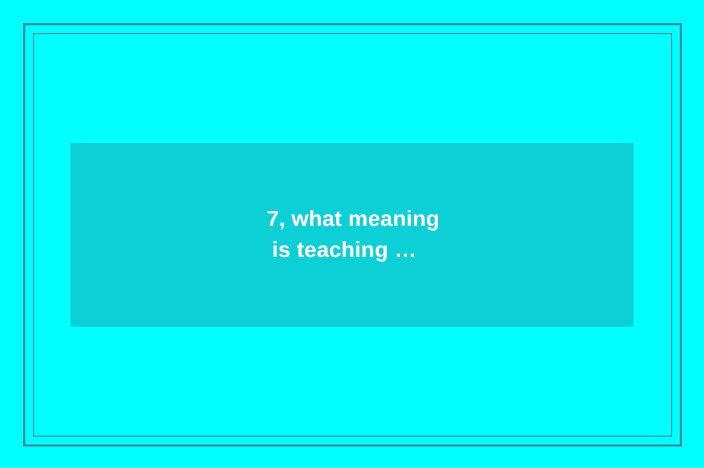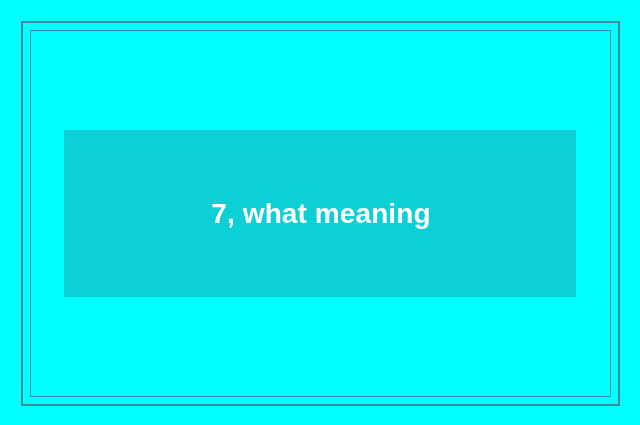--- a/index.html
+++ b/index.html
@@ -54,21 +54,21 @@
     background: #0dd0d6;
     box-sizing: border-box;
     display: flex;
     flex-direction: column;
     align-items: center;
     justify-content: center;
   }
 
   .banner-text {
     color: #ffffff;
-    font-size: 28px;
+    font-size: 20px;
     font-weight: bold;
     line-height: 1.42;
     text-align: center;
     letter-spacing: 0.1px;
     white-space: pre;
     margin: 0;
   }
   .banner-line-1 {
     padding-left: 2px;
   }
@@ -79,15 +79,16 @@
 </head>
 <body>
 
 <div id="slide-canvas">
 
   <div class="frame-outer"></div>
   <div class="frame-inner"></div>
 
   <div class="content-banner">
     <div class="banner-text banner-line-1">7, what meaning</div>
+    <div class="banner-text banner-line-2">is teaching …</div>
   </div>
 
 </div>
 
 </body></html>

